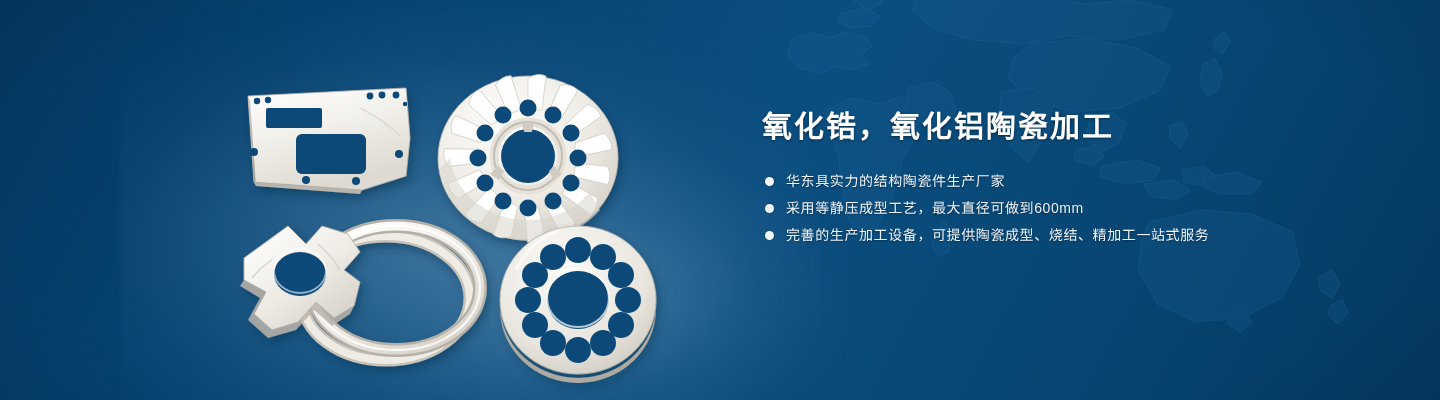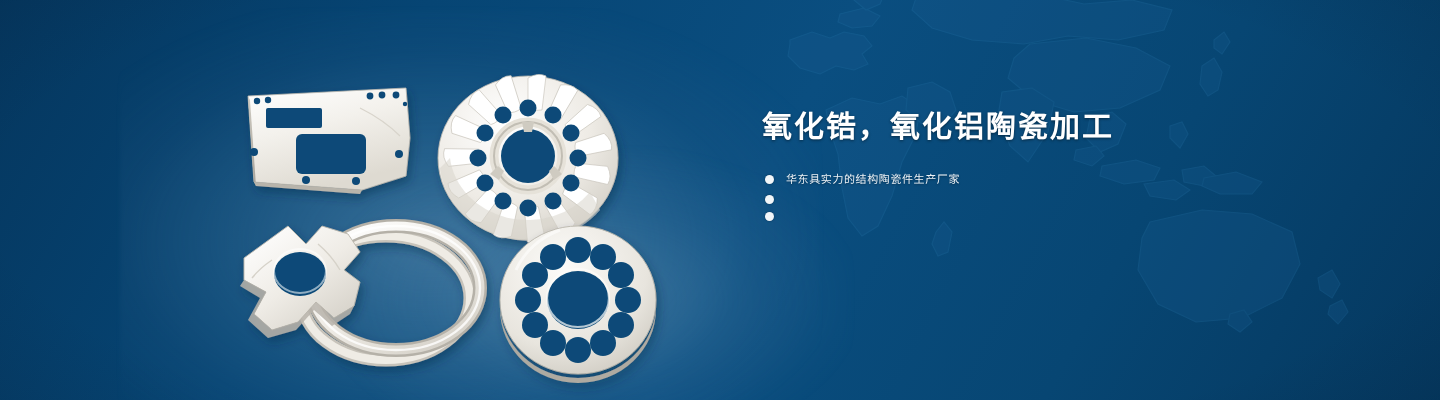--- a/index.html
+++ b/index.html
@@ -91,21 +91,21 @@
   }
   .dot{
     flex:0 0 auto;
     width:9px;height:9px;
     border-radius:50%;
     background:#f2f6f9;
     margin-right:12px;
     box-shadow:0 0 2px rgba(0,0,0,.35);
   }
   .btxt{
-    font-size:11px;
+    font-size:14px;
     color:#eef3f7;
     letter-spacing:.6px;
     line-height:1.35;
     text-shadow:0 1px 2px rgba(0,0,0,.35);
   }
 </style>
 </head>
 <body>
 
 <div class="banner">
@@ -326,20 +326,22 @@
   <div class="copy">
     <h1 class="headline">氧化锆，氧化铝陶瓷加工</h1>
 
     <ul class="bullets">
       <li>
         <span class="dot"></span>
         <span class="btxt">华东具实力的结构陶瓷件生产厂家</span>
       </li>
       <li>
         <span class="dot"></span>
+        <span class="btxt">采用等静压成型工艺，最大直径可做到600mm</span>
       </li>
       <li>
         <span class="dot"></span>
+        <span class="btxt">完善的生产加工设备，可提供陶瓷成型、烧结、精加工一站式服务</span>
       </li>
     </ul>
   </div>
 
 </div>
 
 </body></html>

